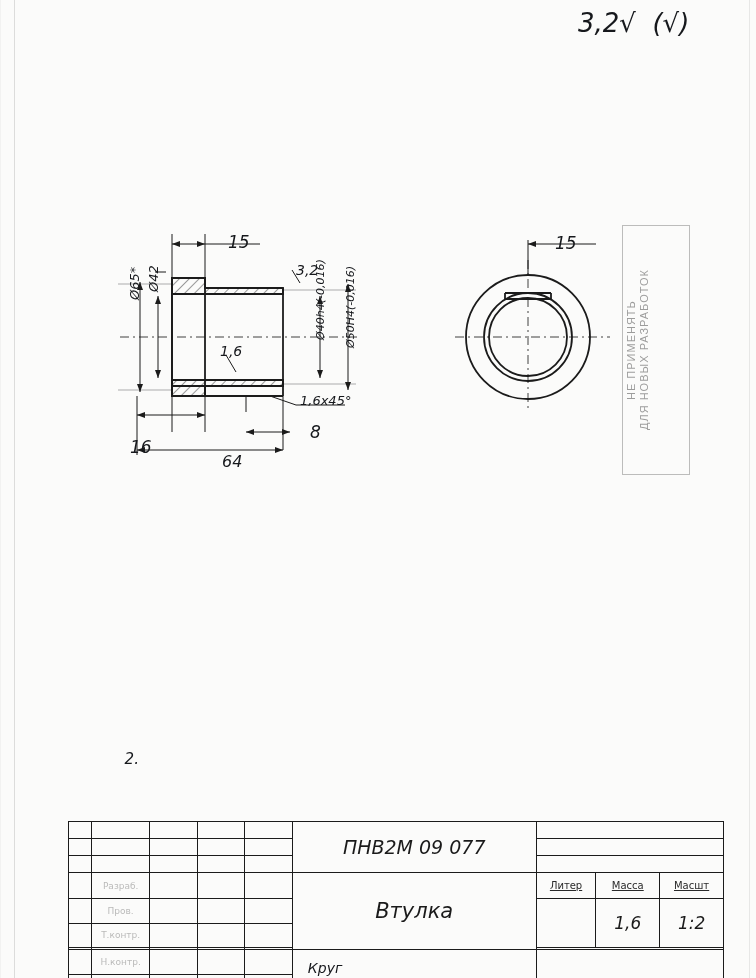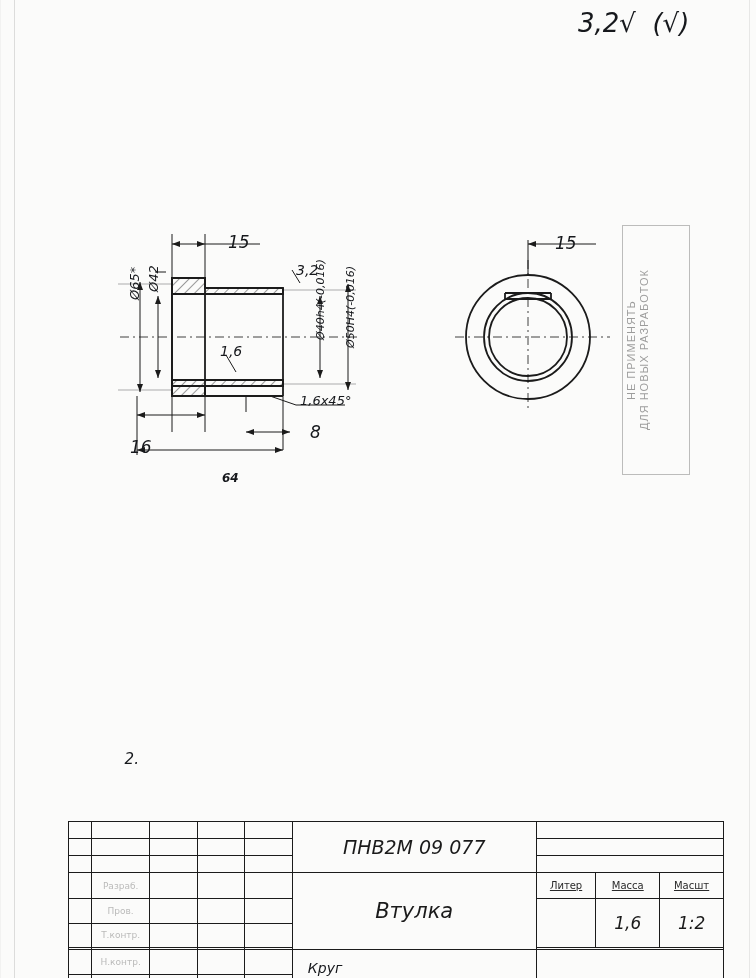--- a/index.html
+++ b/index.html
@@ -196,21 +196,21 @@
 
       <line class="ink thin" x1="528" y1="40" x2="528" y2="75"></line>
       <line class="ink thin" x1="528" y1="44" x2="596" y2="44" marker-start="url(#arwS)"></line>
       <line class="ink thin" x1="590" y1="30" x2="590" y2="60" opacity="0"></line>
     </g>
   </svg>
 
   <div class="hand dim-label" style="position:absolute;left:228px;top:232px;font-size:17px;">15</div>
   <div class="hand dim-label" style="position:absolute;left:130px;top:405px;font-size:17px;margin-top:32px;">16</div>
   <div class="hand dim-label" style="position:absolute;left:310px;top:422px;font-size:17px;">8</div>
-  <div class="hand dim-label" style="position:absolute;left:222px;top:471px;font-size:12px;font-weight:bold;">64</div>
+  <div class="hand dim-label" style="position:absolute;left:222px;top:452px;font-size:16px;">64</div>
   <div class="hand dim-label" style="position:absolute;left:300px;top:393px;font-size:13px;">1,6x45°</div>
   <div class="hand dim-label" style="position:absolute;left:220px;top:343px;font-size:14px;">1,6</div>
   <div class="hand dim-label" style="position:absolute;left:296px;top:262px;font-size:14px;">3,2</div>
 
   <div class="hand dim-label" style="position:absolute;left:127px;top:300px;font-size:13px;transform:rotate(-90deg);transform-origin:left top;">Ø65*</div>
   <div class="hand dim-label" style="position:absolute;left:146px;top:292px;font-size:13px;transform:rotate(-90deg);transform-origin:left top;">Ø42</div>
   <div class="hand dim-label" style="position:absolute;left:314px;top:340px;font-size:11px;transform:rotate(-90deg);transform-origin:left top;">Ø40h4(-0,016)</div>
   <div class="hand dim-label" style="position:absolute;left:344px;top:348px;font-size:11px;transform:rotate(-90deg);transform-origin:left top;">Ø50H4(-0,016)</div>
 
   <div class="hand dim-label" style="position:absolute;left:555px;top:233px;font-size:17px;">15</div>

